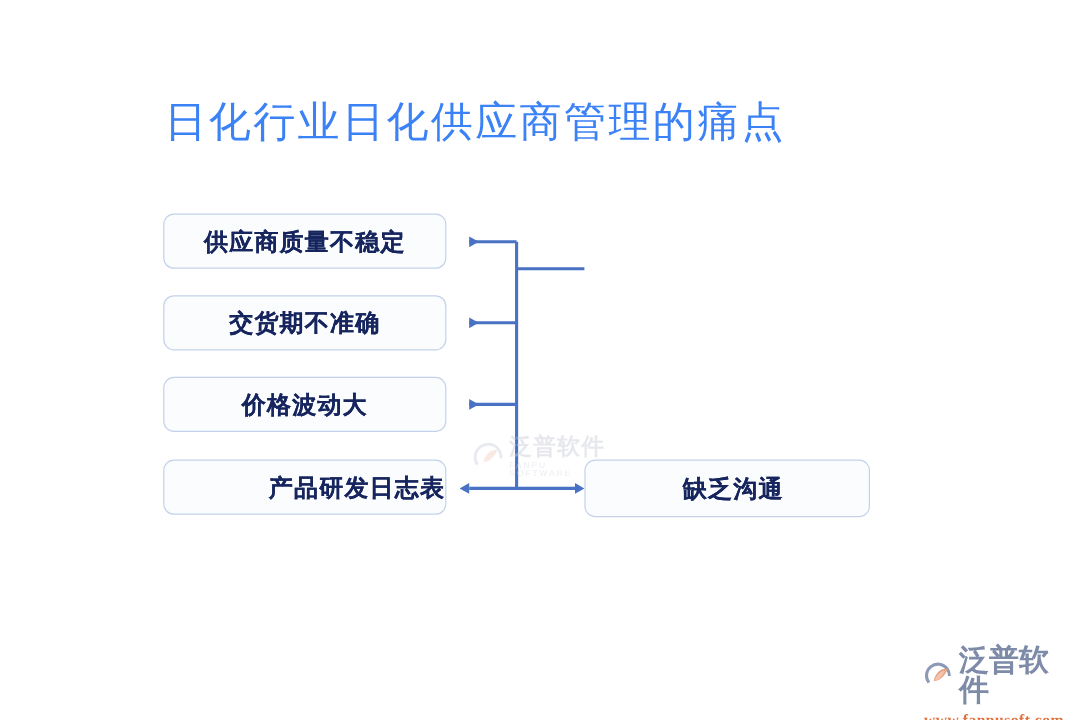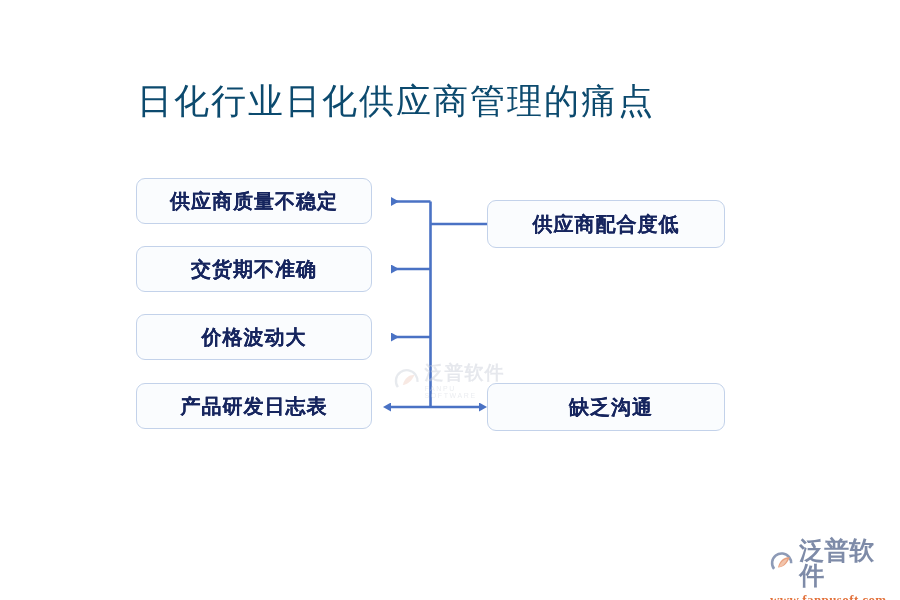--- a/index.html
+++ b/index.html
@@ -24,21 +24,21 @@
   
   #page-title {
     position: absolute;
     left: 0;
     top: 78px;
     width: 792px;
     text-align: center;
     font-family: "Liberation Sans", "DejaVu Sans", sans-serif;
     font-size: 35px;
     letter-spacing: 2px;
-    color: #0c4a6e;
+    color: #3b82f6;
     font-weight: 400;
     white-space: nowrap;
   }
 
   
   .node {
     position: absolute;
     box-sizing: border-box;
     border: 1.5px solid #c3d2ea;
     border-radius: 9px;
@@ -53,21 +53,21 @@
     font-family: "Liberation Serif", "DejaVu Serif", serif;
     text-shadow: 0 0 0.3px #16255e;
   }
 
   .node.left  { left: 136px; width: 236px; height: 46px; }
   .node.right { left: 487px; width: 238px; height: 48px; }
 
   #node-1 { top: 178px; }
   #node-2 { top: 246px; }
   #node-3 { top: 314px; }
-  #node-4 { top: 383px; }
+  #node-4 { top: 383px; justify-content: flex-end; }
   #node-5 { top: 200px; }
   #node-6 { top: 383px; padding-left: 10px; }
 
   
   #connectors {
     position: absolute;
     left: 0;
     top: 0;
     width: 900px;
     height: 600px;
@@ -175,23 +175,20 @@
   <div class="node left" id="node-2">
     <span>交货期不准确</span>
   </div>
   <div class="node left" id="node-3">
     <span>价格波动大</span>
   </div>
   <div class="node left" id="node-4">
     <span>产品研发日志表</span>
   </div>
 
-  <div class="node right" id="node-5">
-    <span>供应商配合度低</span>
-  </div>
   <div class="node right" id="node-6">
     <span>缺乏沟通</span>
   </div>
 
   <div id="watermark-center">
     <svg width="30" height="30" viewBox="0 0 30 30">
       <path d="M4,15 A11,11 0 0 1 26,15 A11,11 0 0 1 4,15 Z" fill="none" stroke="#ccd1da" stroke-width="2.4" stroke-dasharray="42 30" transform="rotate(-35 15 15)"></path>
       <path d="M11,19 C13,11 19,8 23,9 C20,15 16,19 11,19 Z" fill="#f0cfc3"></path>
     </svg>
     <div style="display:flex;flex-direction:column;margin-left:3px;">

